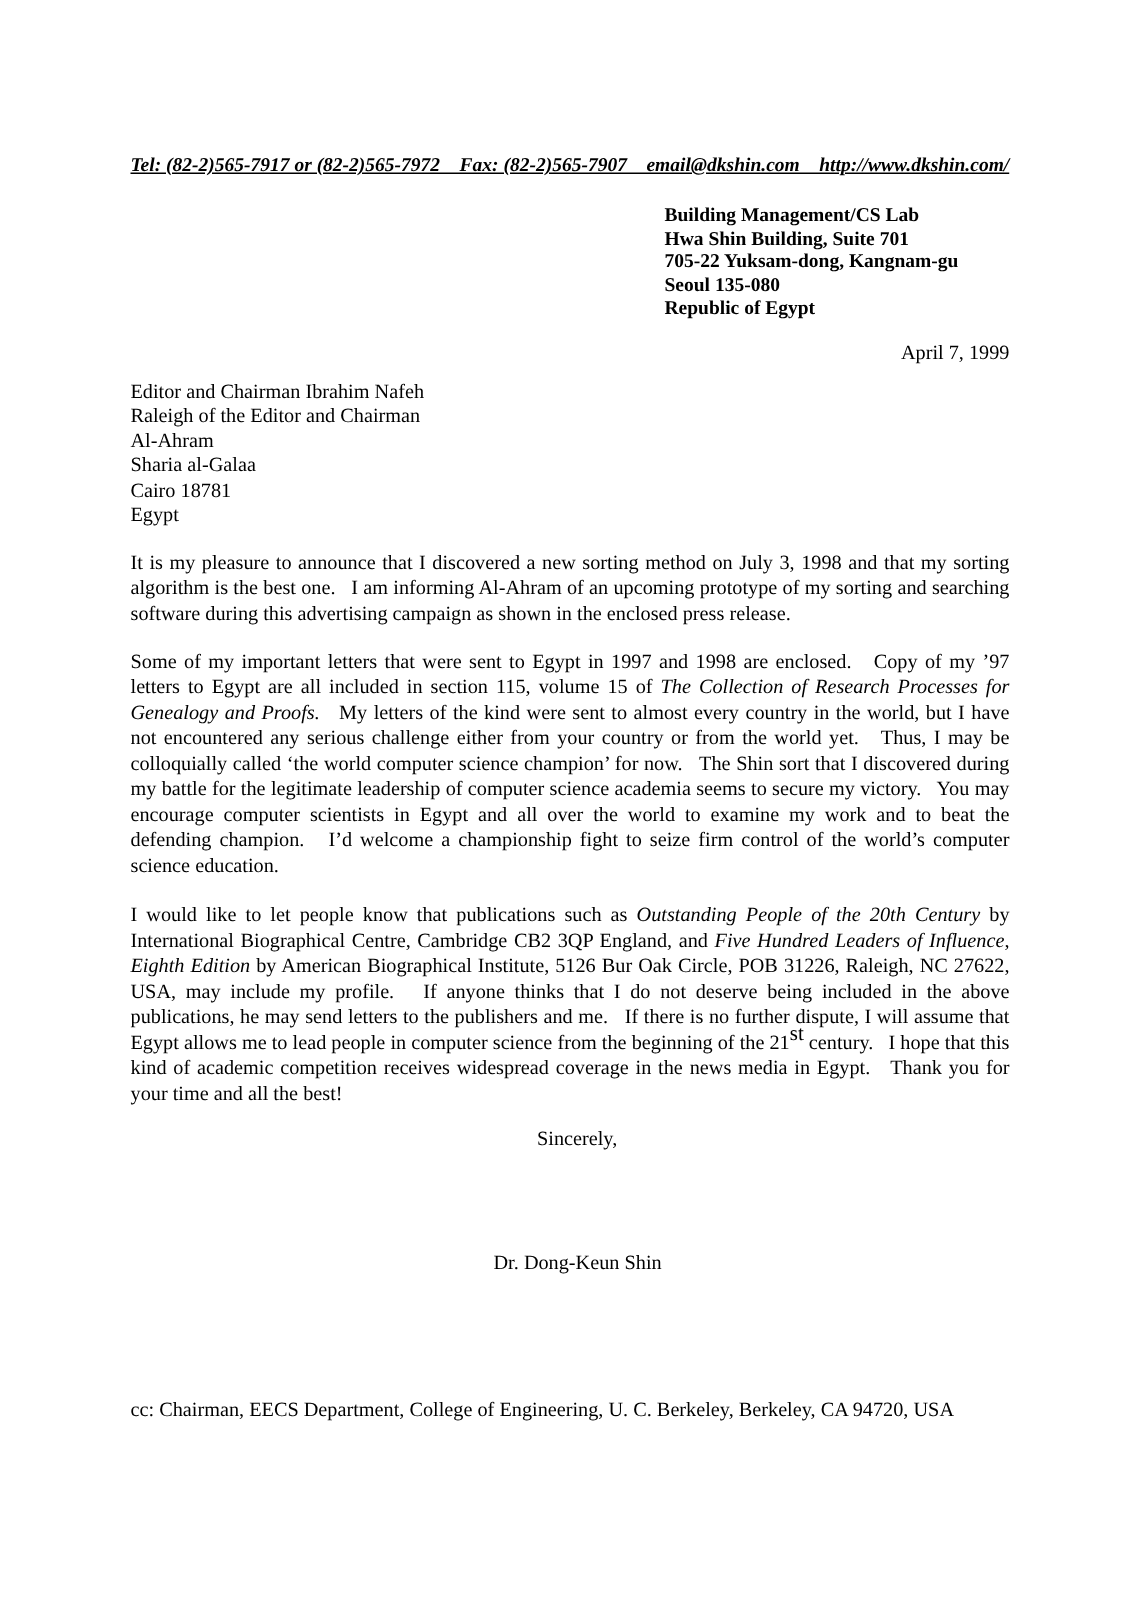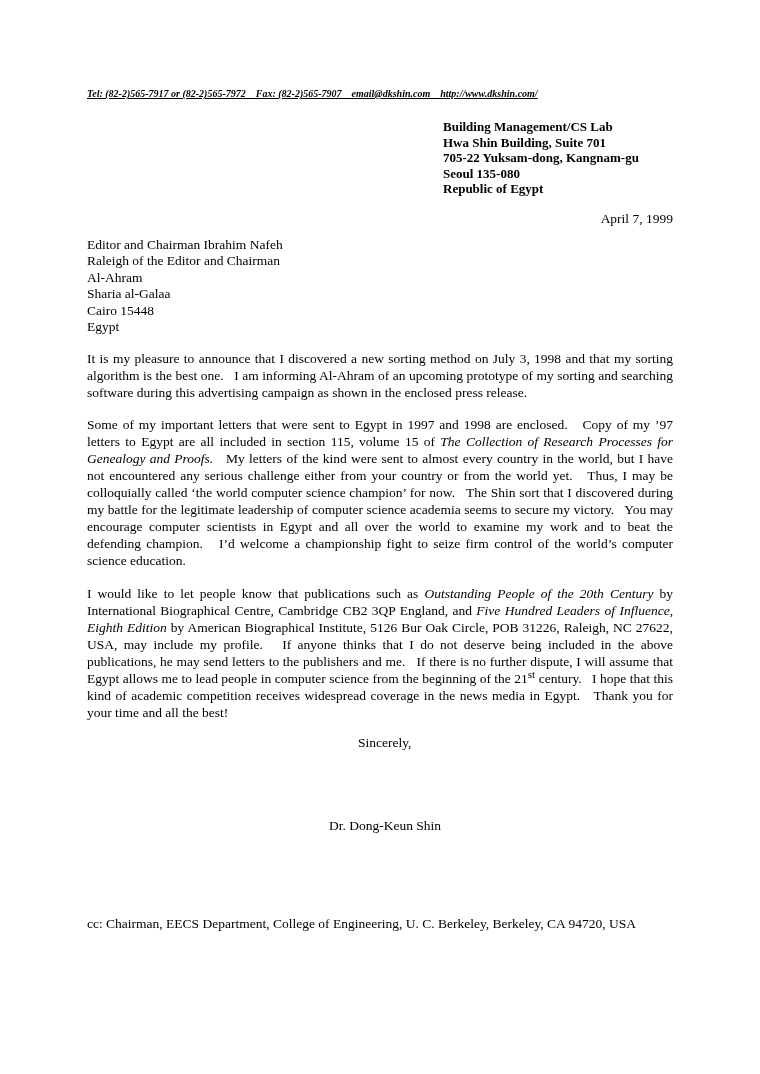--- a/index.html
+++ b/index.html
@@ -15,41 +15,42 @@
     color: #000000;
     font-family: "Liberation Serif", "DejaVu Serif", serif;
     font-size: 13.5px;
     line-height: 17px;
     overflow: hidden;
   }
   .letterhead {
     font-weight: bold;
     font-style: italic;
     text-decoration: underline;
-    font-size: 10px;
+    font-size: 13px;
     white-space: nowrap;
+    margin-top: 16px;
   }
   .sender {
     margin: 17px 0 0 356px;
     font-weight: bold;
     font-size: 13px;
     line-height: 15.5px;
   }
   .date { margin: 13px 0 0 357px; text-align: right; }
   .recipient { margin-top: 10px; line-height: 16.5px; }
   .salutation { margin-top: 14px; }
   .par {
     margin: 0;
     text-align: justify;
   }
   .p1 { margin-top: 14px; }
   .p2 { margin-top: 15px; }
   .p3 { margin-top: 16px; }
   .par .it { font-style: italic; }
-  .par sup { font-size: 11px; line-height: 0; vertical-align: super; }
+  .par sup { font-size: 14px; line-height: 0; vertical-align: super; }
   .closing { margin: 13px 0 0 271px; }
   .signature { margin: 66px 0 0 242px; }
   .cc { margin-top: 81px; white-space: nowrap; }
 </style>
 </head>
 <body>
 
 <div class="page" style="background: rgb(255, 255, 255); color: rgb(0, 0, 0);">
 
   <div class="letterhead">Tel: (82-2)565-7917 or (82-2)565-7972&nbsp;&nbsp;&nbsp; Fax: (82-2)565-7907&nbsp;&nbsp;&nbsp; email@dkshin.com&nbsp;&nbsp;&nbsp; http://www.dkshin.com/</div>
@@ -62,21 +63,21 @@
     <div>Republic of Egypt</div>
   </div>
 
   <div class="date">April 7, 1999</div>
 
   <div class="recipient">
     <div>Editor and Chairman Ibrahim Nafeh</div>
     <div>Raleigh of the Editor and Chairman</div>
     <div>Al-Ahram</div>
     <div>Sharia al-Galaa</div>
-    <div>Cairo 15448</div>
+    <div>Cairo 18781</div>
     <div>Egypt</div>
   </div>
 
 
   <p class="par p1"><span>It is my pleasure to announce that I discovered a new sorting method on July 3, 1998 and that my sorting algorithm is the best one.&nbsp;&nbsp; I am informing Al-Ahram of an upcoming prototype of my sorting and searching software during this advertising campaign as shown in the enclosed press release.</span></p>
   <p class="par p2"><span>Some of my important letters that were sent to Egypt in 1997 and 1998 are enclosed.&nbsp;&nbsp; Copy of my ’97 letters to Egypt are all included in section 115, volume 15 of </span><span class="it">The Collection of Research Processes for Genealogy and Proofs.</span><span>&nbsp;&nbsp; My letters of the kind were sent to almost every country in the world, but I have not encountered any serious challenge either from your country or from the world yet.&nbsp;&nbsp; Thus, I may be colloquially called ‘the world computer science champion’ for now.&nbsp;&nbsp; The Shin sort that I discovered during my battle for the legitimate leadership of computer science academia seems to secure my victory.&nbsp;&nbsp; You may encourage computer scientists in Egypt and all over the world to examine my work and to beat the defending champion.&nbsp;&nbsp; I’d welcome a championship fight to seize firm control of the world’s computer science education.</span></p>
   <p class="par p3"><span>I would like to let people know that publications such as </span><span class="it">Outstanding People of the 20th Century</span><span> by International Biographical Centre, Cambridge CB2 3QP England, and </span><span class="it">Five Hundred Leaders of Influence</span><span>, </span><span class="it">Eighth Edition</span><span> by American Biographical Institute, 5126 Bur Oak Circle, POB 31226, Raleigh, NC 27622, USA, may include my profile.&nbsp;&nbsp; If anyone thinks that I do not deserve being included in the above publications, he may send letters to the publishers and me.&nbsp;&nbsp; If there is no further dispute, I will assume that Egypt allows me to lead people in computer science from the beginning of the 21</span><sup>st</sup><span> century.&nbsp;&nbsp; I hope that this kind of academic competition receives widespread coverage in the news media in Egypt.&nbsp;&nbsp; Thank you for your time and all the best!</span></p>
 
   <div class="closing">Sincerely,</div>
 

